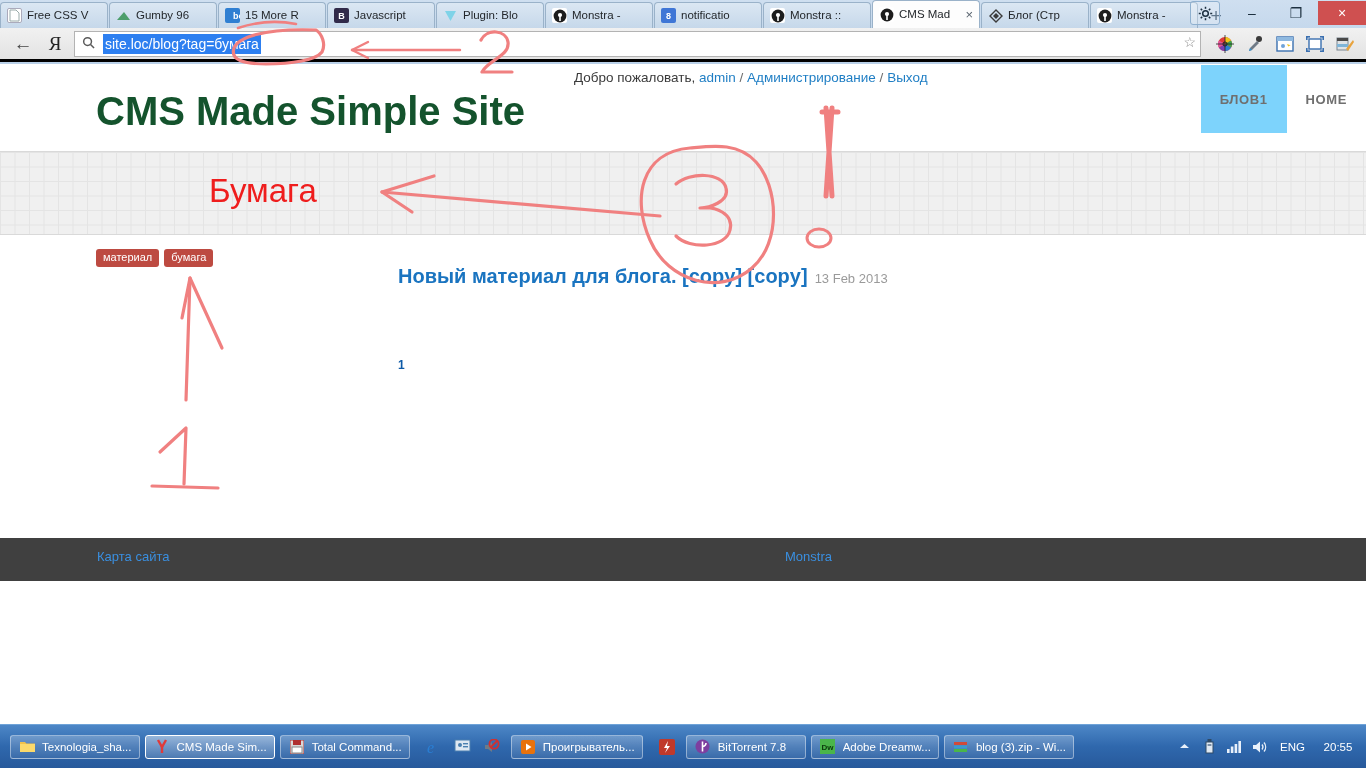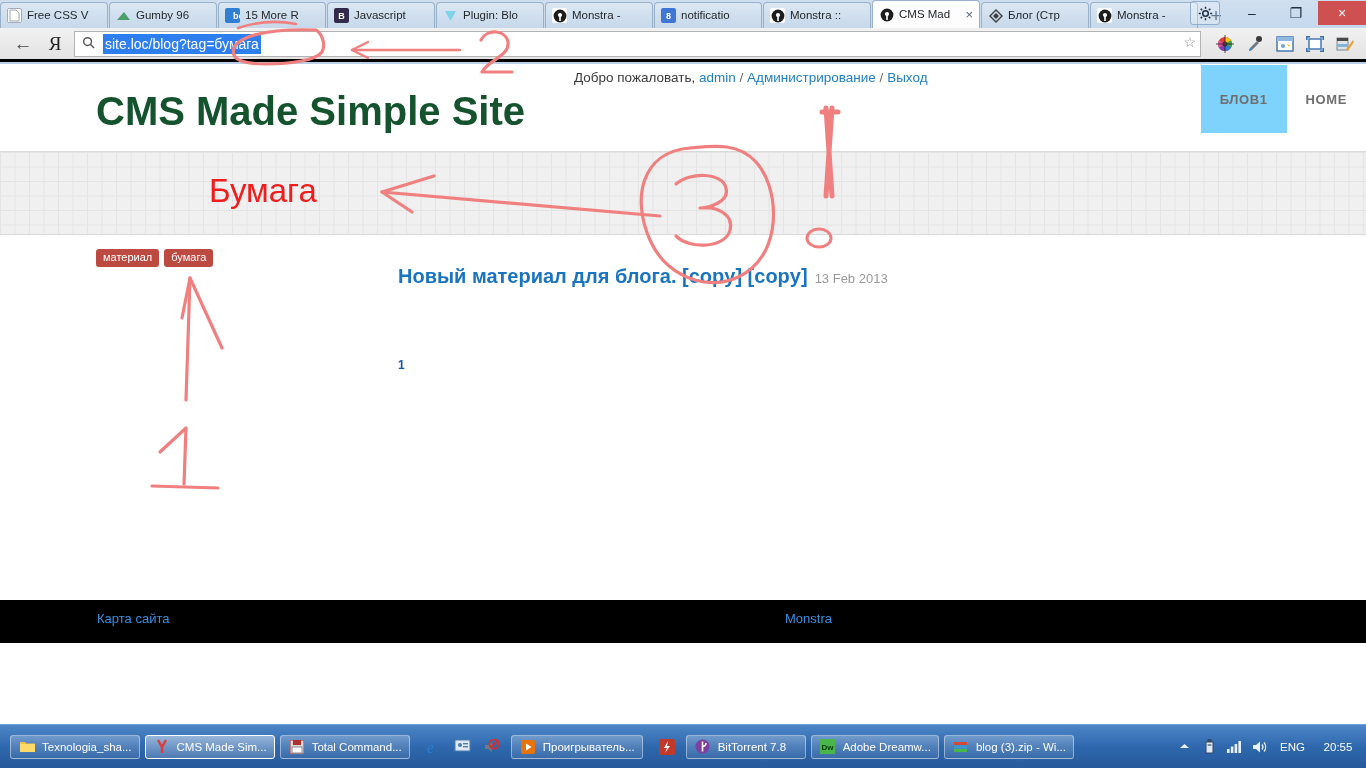--- a/index.html
+++ b/index.html
@@ -105,21 +105,21 @@
   }
   .star {
     position: absolute; right: 4px; top: 2px;
     font-size: 14px; color: #8b8b8b;
   }
   .ext-icons { display: flex; align-items: center; gap: 11px; padding: 0 6px 0 10px; }
   .ext { width: 19px; height: 19px; display: flex; align-items: center; justify-content: center; }
 
   
   .page {
-    position: absolute; left: 0; top: 65px; width: 1366px; height: 578px;
+    position: absolute; left: 0; top: 65px; width: 1366px; height: 516px;
     background: #ffffff; overflow: hidden;
   }
   .sitehead { position: relative; height: 86px; }
   .welcome {
     position: absolute; left: 574px; top: 5px;
     font-size: 13.5px; color: #3a3a3a;
   }
   .welcome a { color: #1f7ec4; text-decoration: none; }
   .welcome .sep { color: #6a6a6a; }
   .sitetitle {
@@ -170,21 +170,21 @@
   }
   .post .date {
     font-size: 13px; color: #9a9a9a; margin-left: 7px;
     vertical-align: baseline;
   }
   .pager { position: absolute; left: 398px; top: 120px; }
   .pager .cur { font-size: 12px; font-weight: bold; color: #0d5aa7; }
 
   .footer {
     position: absolute; left: 0; bottom: 0; width: 1366px; height: 43px;
-    background: #000000;
+    background: #404040;
   }
   .footer a {
     position: absolute; top: 11px;
     color: #3a8fe0; font-size: 13px; text-decoration: none;
   }
   .footer .sitemap { left: 97px; }
   .footer .monstra { left: 785px; }
 
   
   .taskbar {

